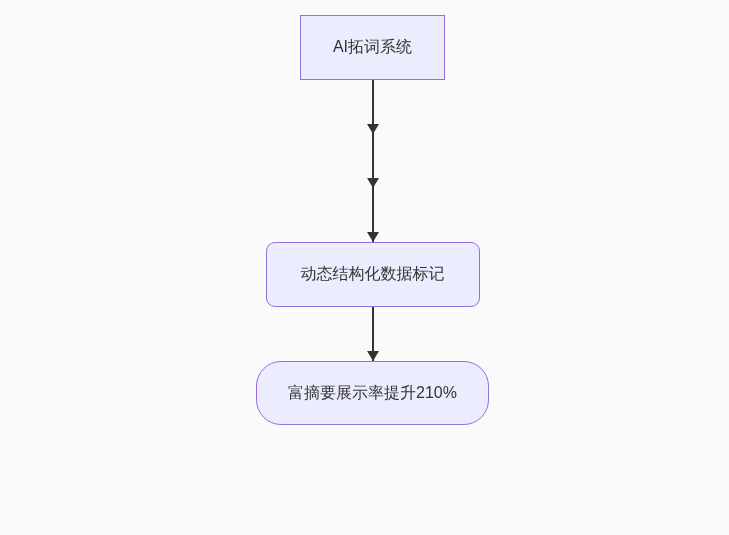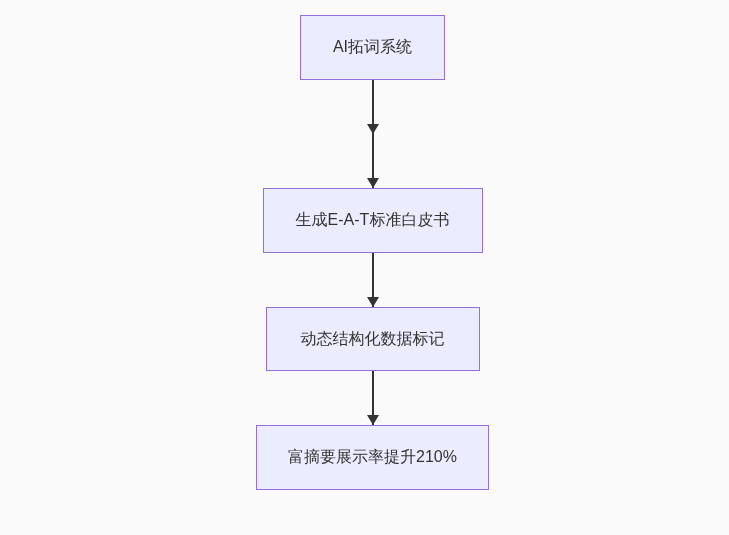--- a/index.html
+++ b/index.html
@@ -39,22 +39,22 @@
     border: 1px solid var(--node-border);
     color: var(--text-color);
     font-size: 16px;
     line-height: 1.3;
     white-space: nowrap;
     text-align: center;
   }
   .n0 { min-width: 145px; min-height: 56px; }
   .n1 { min-width: 200px; min-height: 53px; }
   .n2 { min-width: 220px; min-height: 53px; }
-  .n3 { min-width: 214px; min-height: 54px; }
-  .n4 { min-width: 233px; min-height: 56px; }
+  .n3 { min-width: 214px; min-height: 54px; border-radius: 9px; }
+  .n4 { min-width: 233px; min-height: 56px; border-radius: 25px; }
   .arrow {
     position: relative;
     width: 14px;
     height: 54px;
     display: flex;
     justify-content: center;
   }
   .arrow .line {
     display: block;
     width: 2px;
@@ -86,23 +86,20 @@
       <span class="line"></span>
       <span class="head"></span>
     </div>
 
 
     <div class="arrow">
       <span class="line"></span>
       <span class="head"></span>
     </div>
 
-    <div class="node n2">
-      <span>生成E-A-T标准白皮书</span>
-    </div>
 
     <div class="arrow">
       <span class="line"></span>
       <span class="head"></span>
     </div>
 
     <div class="node n3">
       <span>动态结构化数据标记</span>
     </div>
 

